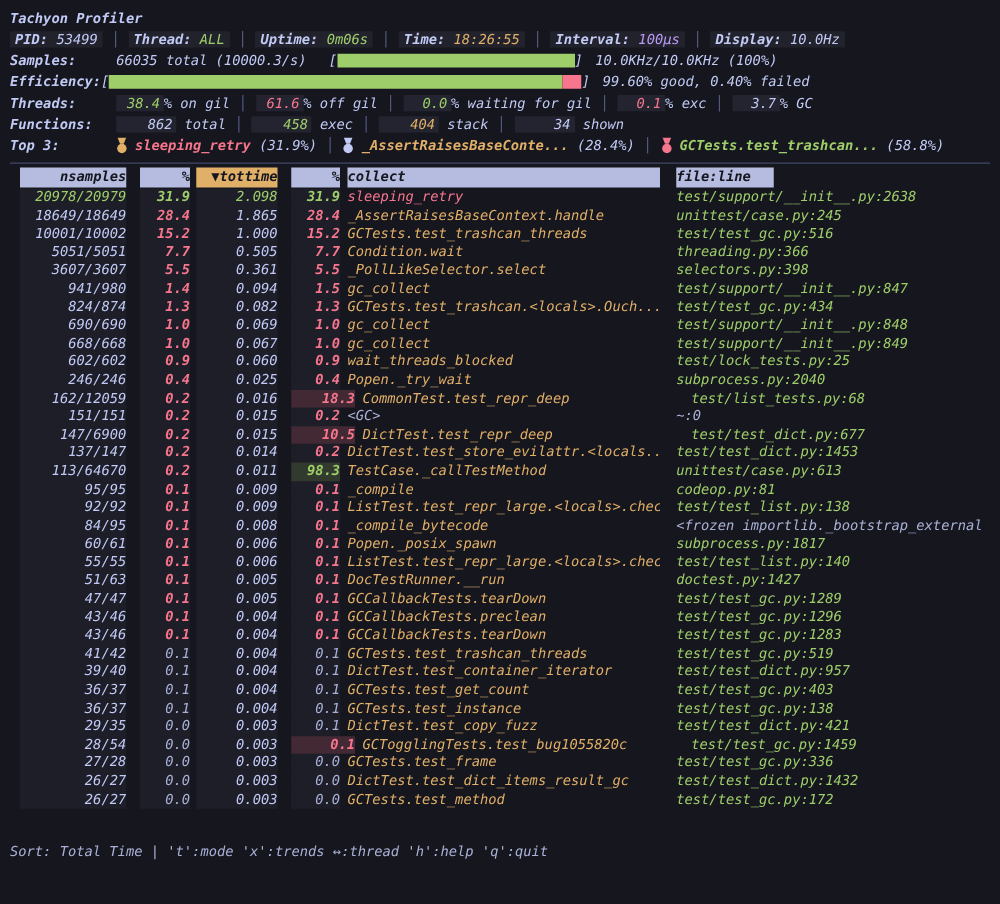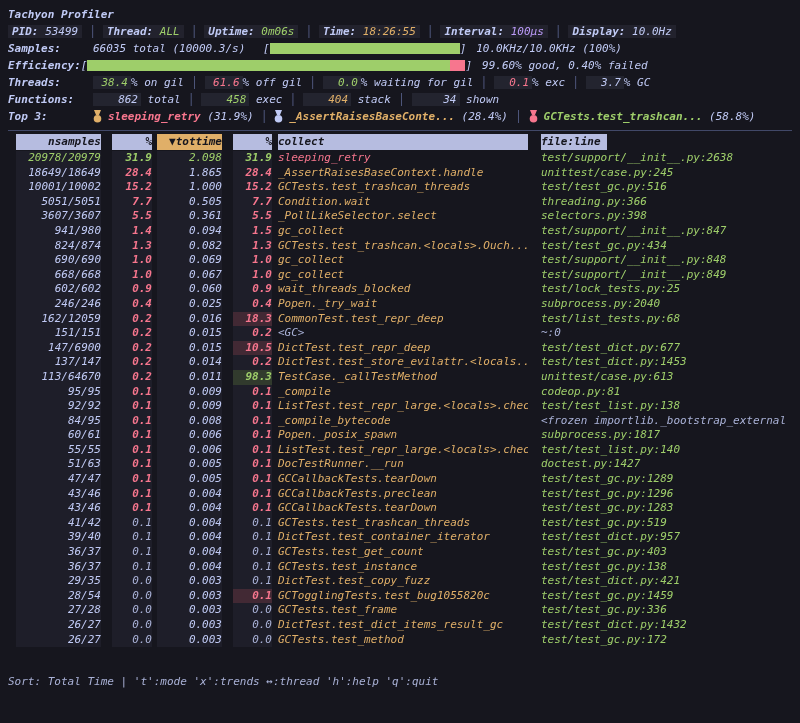--- a/index.html
+++ b/index.html
@@ -32,21 +32,21 @@
   .c-p1{width:40px;text-align:right;flex:none;}
   .c-g2{width:5px;flex:none;}
   .c-tt{width:65px;text-align:right;flex:none;}
   .c-g3{width:11px;flex:none;}
   .c-p2{width:39px;text-align:right;flex:none;}
   .c-g4{width:6px;flex:none;}
   .c-fn{width:250px;overflow:hidden;flex:none;}
   .c-g5{width:13px;flex:none;}
   .c-fl{flex:1;overflow:hidden;}
   .stripe{background:rgba(195,205,255,0.05);}
-  .hl-r{background:rgba(247,118,142,0.20);}
+  .hl-r{background:rgba(247,118,142,0.20);padding-left:12px;}
   .hl-g{background:rgba(158,206,106,0.20);}
   .footer{margin-top:26px;color:#a9b1d6;}
   .fline{height:17px;line-height:17px;white-space:pre;}
   .medal{margin-right:6px;flex:none;}
 </style>
 </head>
 <body>
 
 <div class="screen">
   <div class="line title">Tachyon Profiler</div>
@@ -89,21 +89,21 @@
       <span class="th c-ns">nsamples</span>
       <span class="c-g1"></span>
       <span class="th c-p1">%</span>
       <span class="c-g2"></span>
       <span class="th c-tt sorted">▼tottime</span>
       <span class="c-g3"></span>
       <span class="th c-p2">%</span>
       <span class="c-g4"></span>
       <span class="th c-fn">collect</span>
       <span class="c-g5"></span>
-      <span class="th c-fl" style="flex: 0 0 auto; width: 66px;">file:line</span>
+      <span class="th c-fl" style="flex: 0 0 auto; width: 78px;">file:line</span>
     </div>
   <div id="tbody">
       <div class="row"><span class="c-ns stripe" style="color: rgb(158, 206, 106);">20978/20979</span><span class="c-g1"></span><span class="c-p1 stripe" style="color: rgb(158, 206, 106); font-weight: bold;">31.9</span><span class="c-g2"></span><span class="c-tt stripe" style="color: rgb(158, 206, 106);">2.098</span><span class="c-g3"></span><span class="c-p2 stripe" style="color: rgb(158, 206, 106); font-weight: bold;">31.9</span><span class="c-g4"></span><span class="c-fn" style="color: rgb(247, 118, 142);">sleeping_retry</span><span class="c-g5"></span><span class="c-fl" style="color: rgb(158, 206, 106);">test/support/__init__.py:2638</span></div>
       <div class="row"><span class="c-ns stripe" style="color: rgb(192, 202, 245);">18649/18649</span><span class="c-g1"></span><span class="c-p1 stripe" style="color: rgb(247, 118, 142); font-weight: bold;">28.4</span><span class="c-g2"></span><span class="c-tt stripe" style="color: rgb(192, 202, 245);">1.865</span><span class="c-g3"></span><span class="c-p2 stripe" style="color: rgb(247, 118, 142); font-weight: bold;">28.4</span><span class="c-g4"></span><span class="c-fn" style="color: rgb(224, 175, 104);">_AssertRaisesBaseContext.handle</span><span class="c-g5"></span><span class="c-fl" style="color: rgb(158, 206, 106);">unittest/case.py:245</span></div>
       <div class="row"><span class="c-ns stripe" style="color: rgb(192, 202, 245);">10001/10002</span><span class="c-g1"></span><span class="c-p1 stripe" style="color: rgb(247, 118, 142); font-weight: bold;">15.2</span><span class="c-g2"></span><span class="c-tt stripe" style="color: rgb(192, 202, 245);">1.000</span><span class="c-g3"></span><span class="c-p2 stripe" style="color: rgb(247, 118, 142); font-weight: bold;">15.2</span><span class="c-g4"></span><span class="c-fn" style="color: rgb(224, 175, 104);">GCTests.test_trashcan_threads</span><span class="c-g5"></span><span class="c-fl" style="color: rgb(158, 206, 106);">test/test_gc.py:516</span></div>
       <div class="row"><span class="c-ns stripe" style="color: rgb(192, 202, 245);">5051/5051</span><span class="c-g1"></span><span class="c-p1 stripe" style="color: rgb(247, 118, 142); font-weight: bold;">7.7</span><span class="c-g2"></span><span class="c-tt stripe" style="color: rgb(192, 202, 245);">0.505</span><span class="c-g3"></span><span class="c-p2 stripe" style="color: rgb(247, 118, 142); font-weight: bold;">7.7</span><span class="c-g4"></span><span class="c-fn" style="color: rgb(224, 175, 104);">Condition.wait</span><span class="c-g5"></span><span class="c-fl" style="color: rgb(158, 206, 106);">threading.py:366</span></div>
       <div class="row"><span class="c-ns stripe" style="color: rgb(192, 202, 245);">3607/3607</span><span class="c-g1"></span><span class="c-p1 stripe" style="color: rgb(247, 118, 142); font-weight: bold;">5.5</span><span class="c-g2"></span><span class="c-tt stripe" style="color: rgb(192, 202, 245);">0.361</span><span class="c-g3"></span><span class="c-p2 stripe" style="color: rgb(247, 118, 142); font-weight: bold;">5.5</span><span class="c-g4"></span><span class="c-fn" style="color: rgb(224, 175, 104);">_PollLikeSelector.select</span><span class="c-g5"></span><span class="c-fl" style="color: rgb(158, 206, 106);">selectors.py:398</span></div>
       <div class="row"><span class="c-ns stripe" style="color: rgb(192, 202, 245);">941/980</span><span class="c-g1"></span><span class="c-p1 stripe" style="color: rgb(247, 118, 142); font-weight: bold;">1.4</span><span class="c-g2"></span><span class="c-tt stripe" style="color: rgb(192, 202, 245);">0.094</span><span class="c-g3"></span><span class="c-p2 stripe" style="color: rgb(247, 118, 142); font-weight: bold;">1.5</span><span class="c-g4"></span><span class="c-fn" style="color: rgb(224, 175, 104);">gc_collect</span><span class="c-g5"></span><span class="c-fl" style="color: rgb(158, 206, 106);">test/support/__init__.py:847</span></div>
       <div class="row"><span class="c-ns stripe" style="color: rgb(192, 202, 245);">824/874</span><span class="c-g1"></span><span class="c-p1 stripe" style="color: rgb(247, 118, 142); font-weight: bold;">1.3</span><span class="c-g2"></span><span class="c-tt stripe" style="color: rgb(192, 202, 245);">0.082</span><span class="c-g3"></span><span class="c-p2 stripe" style="color: rgb(247, 118, 142); font-weight: bold;">1.3</span><span class="c-g4"></span><span class="c-fn" style="color: rgb(224, 175, 104);">GCTests.test_trashcan.&lt;locals&gt;.Ouch....</span><span class="c-g5"></span><span class="c-fl" style="color: rgb(158, 206, 106);">test/test_gc.py:434</span></div>
       <div class="row"><span class="c-ns stripe" style="color: rgb(192, 202, 245);">690/690</span><span class="c-g1"></span><span class="c-p1 stripe" style="color: rgb(247, 118, 142); font-weight: bold;">1.0</span><span class="c-g2"></span><span class="c-tt stripe" style="color: rgb(192, 202, 245);">0.069</span><span class="c-g3"></span><span class="c-p2 stripe" style="color: rgb(247, 118, 142); font-weight: bold;">1.0</span><span class="c-g4"></span><span class="c-fn" style="color: rgb(224, 175, 104);">gc_collect</span><span class="c-g5"></span><span class="c-fl" style="color: rgb(158, 206, 106);">test/support/__init__.py:848</span></div>

